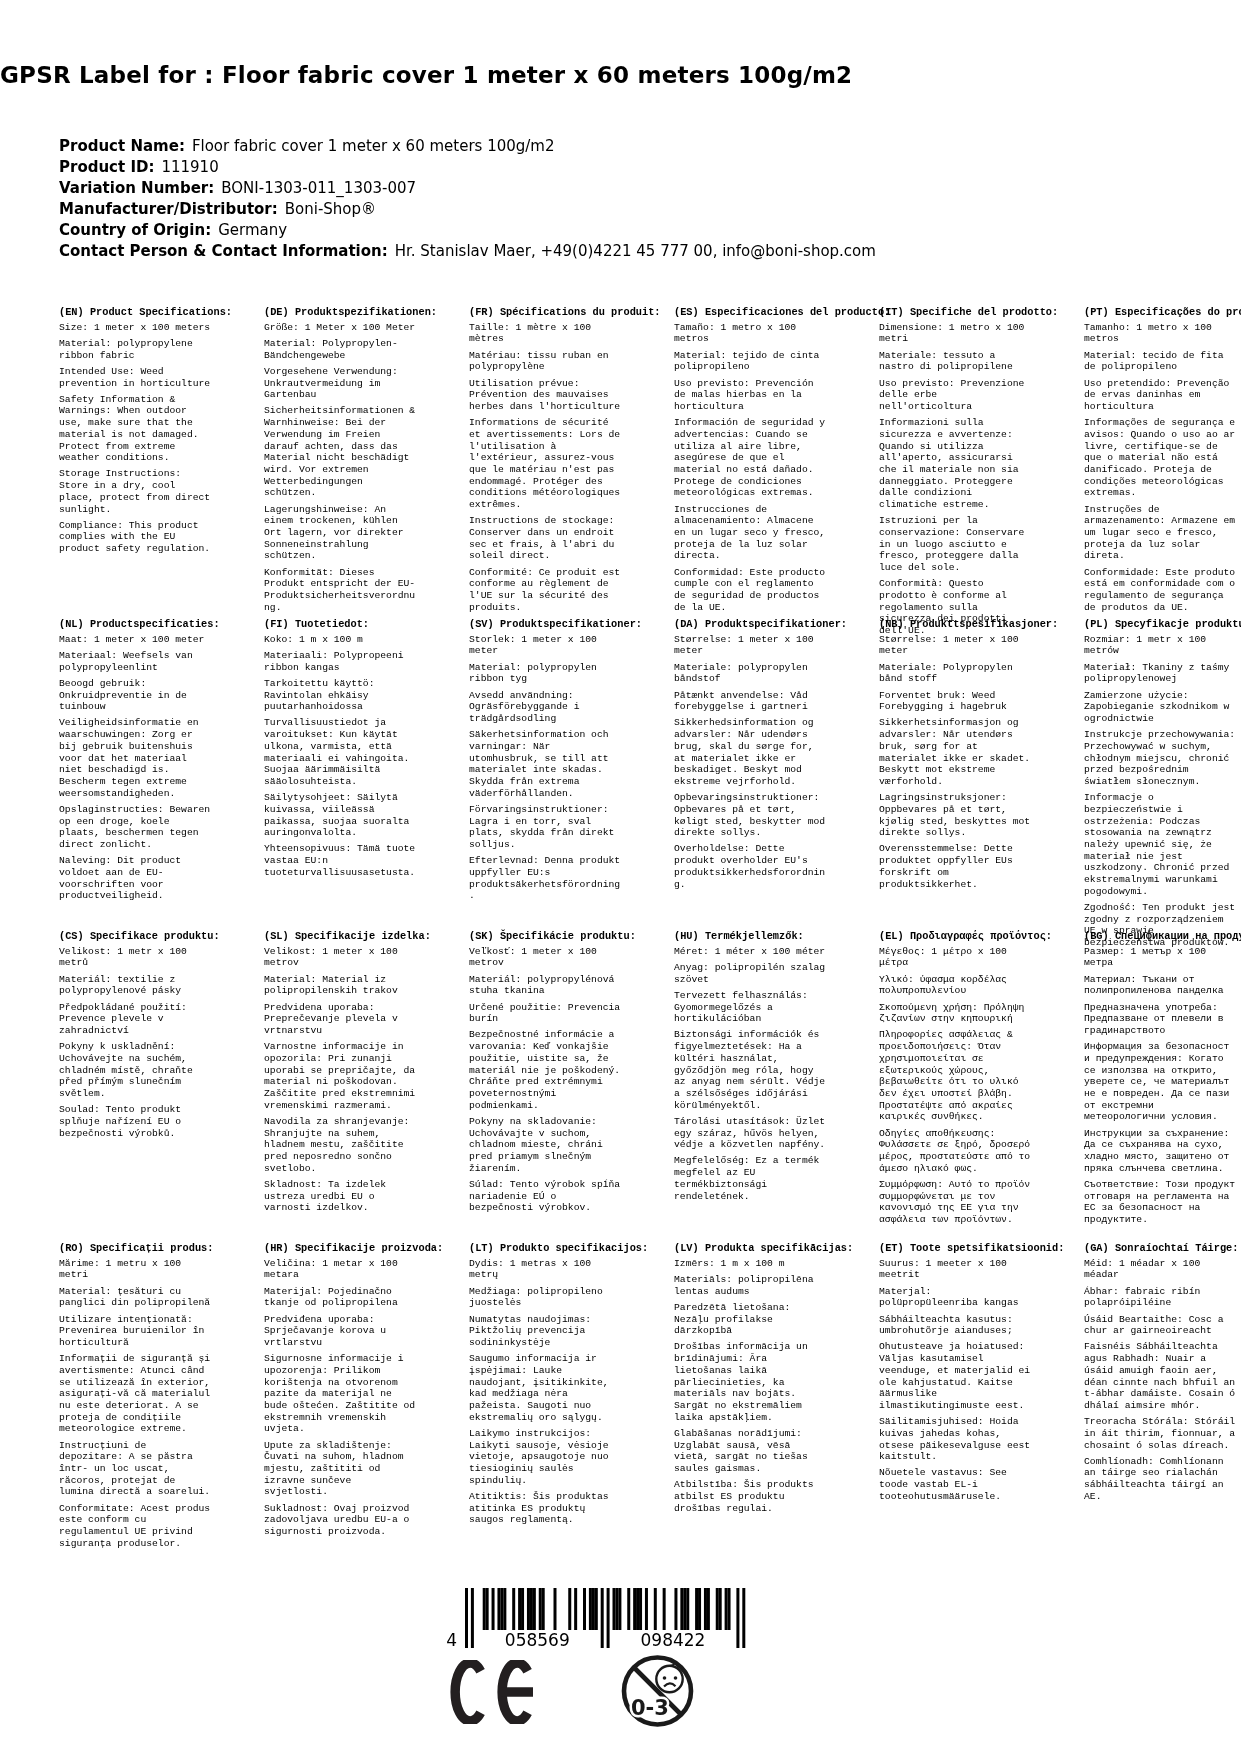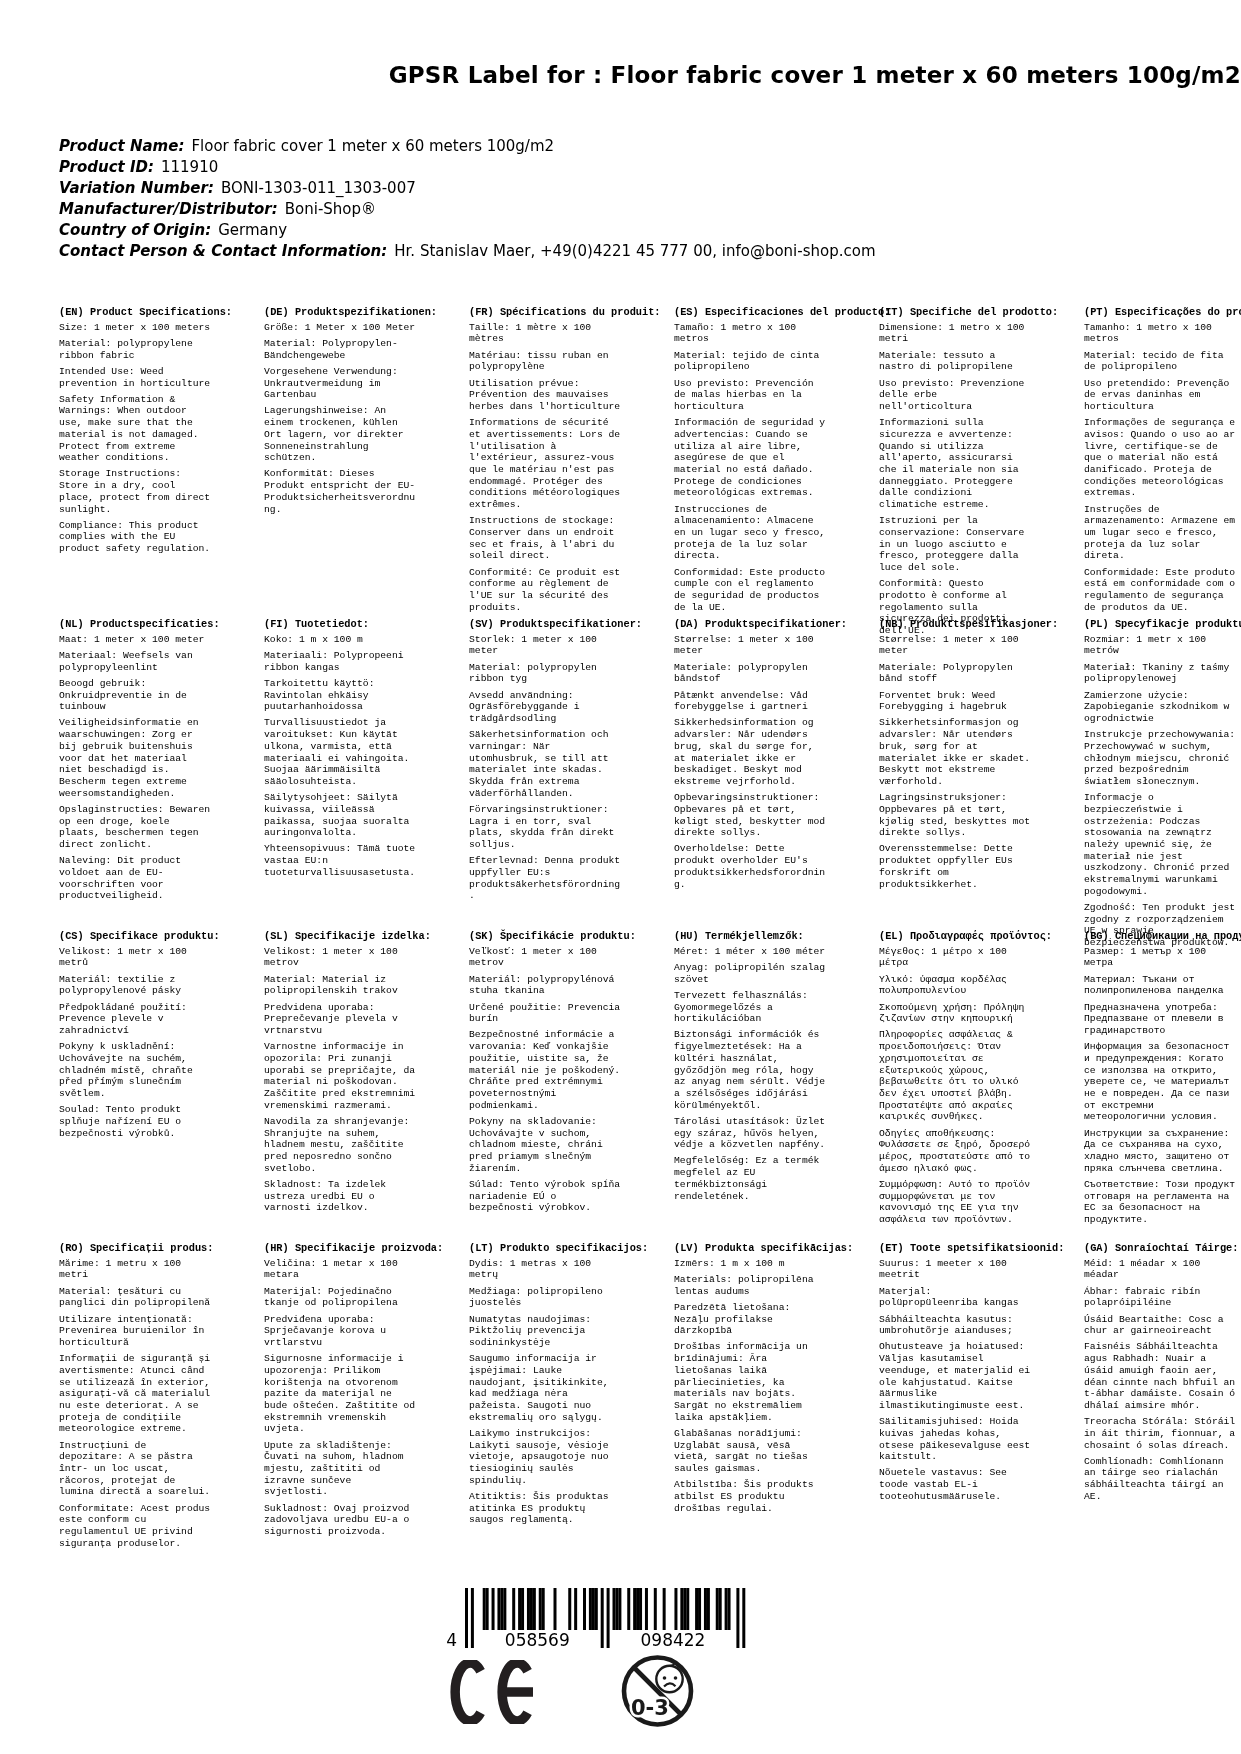--- a/index.html
+++ b/index.html
@@ -2,26 +2,26 @@
 <html><head>
 <meta charset="utf-8">
 <style>
   * { margin:0; padding:0; box-sizing:border-box; }
   html,body { background:#ffffff; }
   .page {
     position:relative; width:1241px; height:1754px; background:#fff;
     font-family:"DejaVu Sans", sans-serif; color:#000; overflow:hidden;
   }
   .doc-title {
-    position:absolute; top:62px; left:0; width:100%; text-align:right;
+    position:absolute; top:62px; left:0; width:100%; text-align:left;
     font-size:23px; font-weight:bold; letter-spacing:.2px;
   }
   .product-info { position:absolute; left:59px; top:136px; font-size:15px; line-height:21px; }
   .pi-row { white-space:nowrap; }
-  .pi-label { font-weight:bold;font-style:italic; }
+  .pi-label { font-weight:bold; }
   .pi-value { margin-left:7px;text-align:right; }
   .lang-grid {
     position:absolute; left:59px; top:307px;
     display:grid; grid-template-columns:repeat(6,178px); column-gap:27px;
     grid-auto-rows:312px;
     font-family:Liberation Mono, monospace;
   }
   .lang-block { font-size:9.7px; line-height:11.7px; overflow:visible; }
   .lang-heading { font-size:10.3px; font-weight:bold; white-space:nowrap; margin-bottom:3px; }
   .lang-par { max-width:156px; margin-bottom:4.5px; overflow-wrap:break-word; }
@@ -55,20 +55,21 @@
         <p class="lang-par">Intended Use: Weed prevention in horticulture</p>
         <p class="lang-par">Safety Information &amp; Warnings: When outdoor use, make sure that the material is not damaged. Protect from extreme weather conditions.</p>
         <p class="lang-par">Storage Instructions: Store in a dry, cool place, protect from direct sunlight.</p>
         <p class="lang-par">Compliance: This product complies with the EU product safety regulation.</p>
       </div>
       <div class="lang-block">
         <div class="lang-heading">(DE) Produktspezifikationen:</div>
         <p class="lang-par">Größe: 1 Meter x 100 Meter</p>
         <p class="lang-par">Material: Polypropylen-Bändchengewebe</p>
         <p class="lang-par">Vorgesehene Verwendung: Unkrautvermeidung im Gartenbau</p>
+        <p class="lang-par">Sicherheitsinformationen &amp; Warnhinweise: Bei der Verwendung im Freien darauf achten, dass das Material nicht beschädigt wird. Vor extremen Wetterbedingungen schützen.</p>
         <p class="lang-par">Lagerungshinweise: An einem trockenen, kühlen Ort lagern, vor direkter Sonneneinstrahlung schützen.</p>
         <p class="lang-par">Konformität: Dieses Produkt entspricht der EU-Produktsicherheitsverordnung.</p>
       </div>
       <div class="lang-block">
         <div class="lang-heading">(FR) Spécifications du produit:</div>
         <p class="lang-par">Taille: 1 mètre x 100 mètres</p>
         <p class="lang-par">Matériau: tissu ruban en polypropylène</p>
         <p class="lang-par">Utilisation prévue: Prévention des mauvaises herbes dans l'horticulture</p>
         <p class="lang-par">Informations de sécurité et avertissements: Lors de l'utilisation à l'extérieur, assurez-vous que le matériau n'est pas endommagé. Protéger des conditions météorologiques extrêmes.</p>
         <p class="lang-par">Instructions de stockage: Conserver dans un endroit sec et frais, à l'abri du soleil direct.</p>

